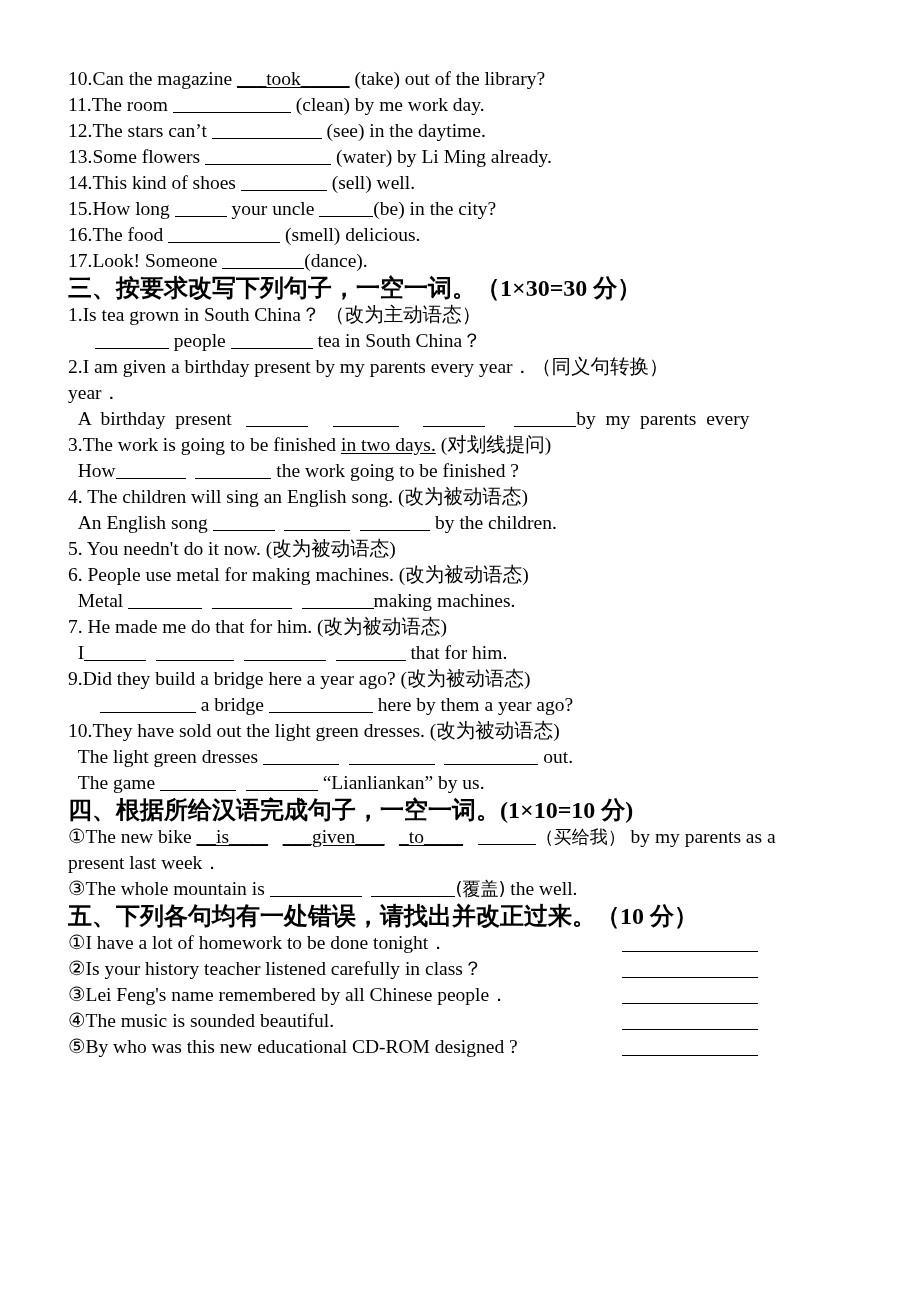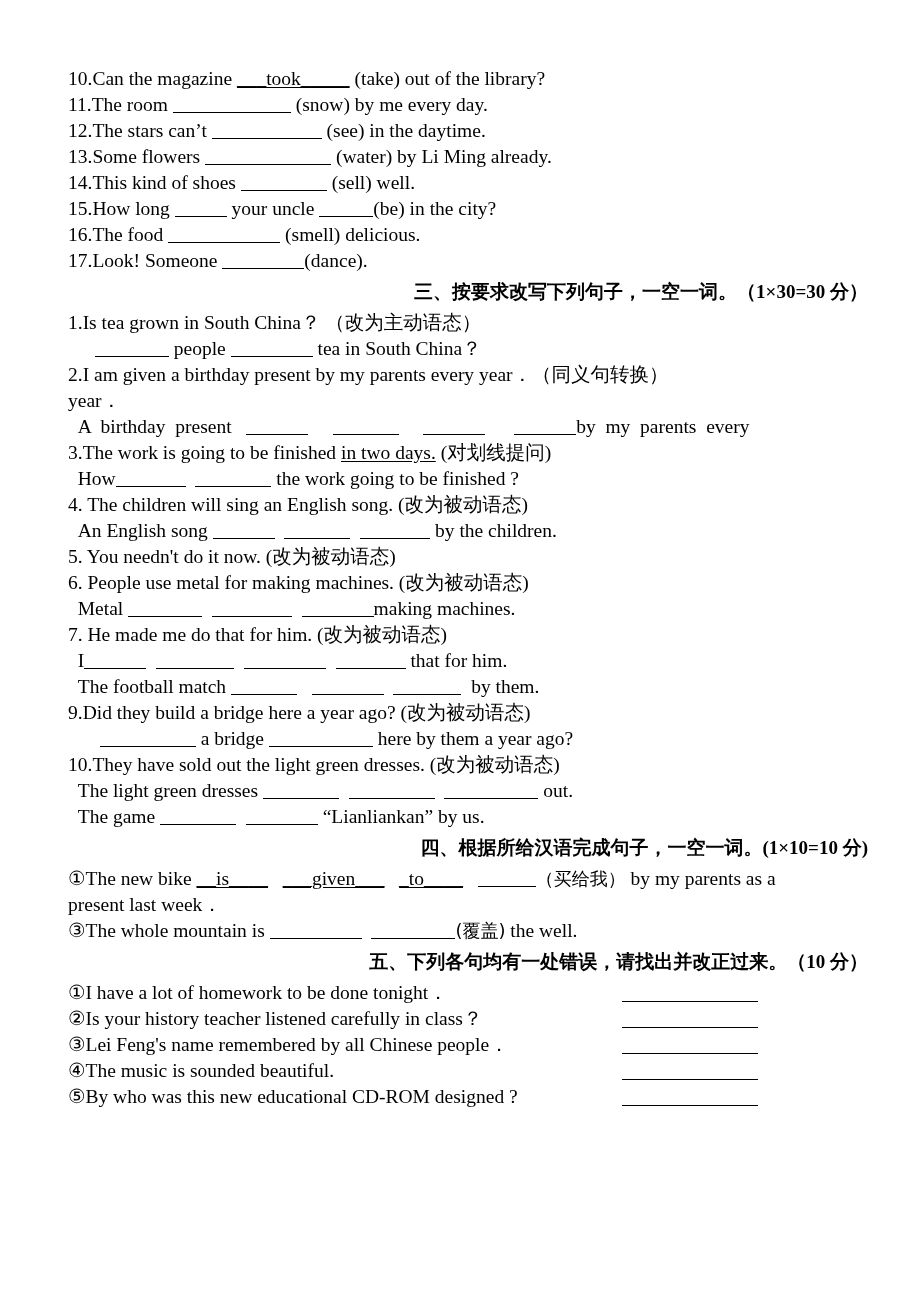--- a/index.html
+++ b/index.html
@@ -28,26 +28,25 @@
     width: 800px;
   }
   .line {
     font-size: 19.5px;
     line-height: 26px;
     white-space: pre-wrap;
     letter-spacing: 0;
   }
   .indent1 { padding-left: 22px; }
   .heading {
-    font-size: 19px;
-    line-height: 36px;
+    font-size: 24px;
+    line-height: 27px;
     font-weight: bold;
     font-family: "Liberation Sans", "DejaVu Sans", sans-serif;
     white-space: pre-wrap;
-    text-align: right;
   }
   .heading .score {
     font-family: "Liberation Serif", "DejaVu Serif", serif;
     font-weight: bold;
   }
   
   .blank {
     display: inline-block;
     border-bottom: 1.2px solid #000;
     vertical-align: baseline;
@@ -73,21 +72,21 @@
 </style>
 </head>
 <body>
 
 <div class="page">
   <div class="content">
 
     <div>
       <div class="line"><span>10.</span><span>Can the magazine </span><span class="ul">___took_____</span><span> (take) out of the library?</span></div>
 
-      <div class="line"><span>11.</span><span>The room </span><span class="blank" style="width: 118px;"></span><span> (snow) by me every day.</span></div>
+      <div class="line"><span>11.</span><span>The room </span><span class="blank" style="width: 118px;"></span><span> (clean) by me work day.</span></div>
 
       <div class="line"><span>12.</span><span>The stars can’t </span><span class="blank" style="width: 110px;"></span><span> (see) in the daytime.</span></div>
 
       <div class="line"><span>13.</span><span>Some flowers </span><span class="blank" style="width: 126px;"></span><span> (water) by Li Ming already.</span></div>
 
       <div class="line"><span>14.</span><span>This kind of shoes </span><span class="blank" style="width: 86px;"></span><span> (sell) well.</span></div>
 
       <div class="line"><span>15.</span><span>How long </span><span class="blank" style="width: 52px;"></span><span> your uncle </span><span class="blank" style="width: 54px;"></span><span>(be) in the city?</span></div>
 
       <div class="line"><span>16.</span><span>The food </span><span class="blank" style="width: 112px;"></span><span> (smell) delicious.</span></div>
@@ -112,21 +111,20 @@
       <div class="line"><span>  An English song </span><span class="blank" style="width: 62px;"></span><span>  </span><span class="blank" style="width: 66px;"></span><span>  </span><span class="blank" style="width: 70px;"></span><span> by the children.</span></div>
 
       <div class="line"><span>5.</span> <span>You needn't do it now. (改为被动语态)</span></div>
 
       <div class="line"><span>6.</span> <span>People use metal for making machines. (改为被动语态)</span></div>
       <div class="line"><span>  Metal </span><span class="blank" style="width: 74px;"></span><span>  </span><span class="blank" style="width: 80px;"></span><span>  </span><span class="blank" style="width: 72px;"></span><span>making machines.</span></div>
 
       <div class="line"><span>7.</span> <span>He made me do that for him. (改为被动语态)</span></div>
       <div class="line"><span>  I</span><span class="blank" style="width: 62px;"></span><span>  </span><span class="blank" style="width: 78px;"></span><span>  </span><span class="blank" style="width: 82px;"></span><span>  </span><span class="blank" style="width: 70px;"></span><span> that for him.</span></div>
 
-      <div class="line"><span>  The football match </span><span class="blank" style="width: 66px;"></span><span>   </span><span class="blank" style="width: 72px;"></span><span>  </span><span class="blank" style="width: 68px;"></span><span>  by them.</span></div>
 
       <div class="line"><span>9.</span><span>Did they build a bridge here a year ago? (改为被动语态)</span></div>
       <div class="line indent1"><span>  </span><span class="blank" style="width: 96px;"></span><span> a bridge </span><span class="blank" style="width: 104px;"></span><span> here by them a year ago?</span></div>
 
       <div class="line"><span>10.</span><span>They have sold out the light green dresses. (改为被动语态)</span></div>
       <div class="line"><span>  The light green dresses </span><span class="blank" style="width: 76px;"></span><span>  </span><span class="blank" style="width: 86px;"></span><span>  </span><span class="blank" style="width: 94px;"></span><span> out.</span></div>
 
       <div class="line"><span>  The game </span><span class="blank" style="width: 76px;"></span><span>  </span><span class="blank" style="width: 72px;"></span><span> “Lianliankan” by us.</span></div>
     </div>
 

